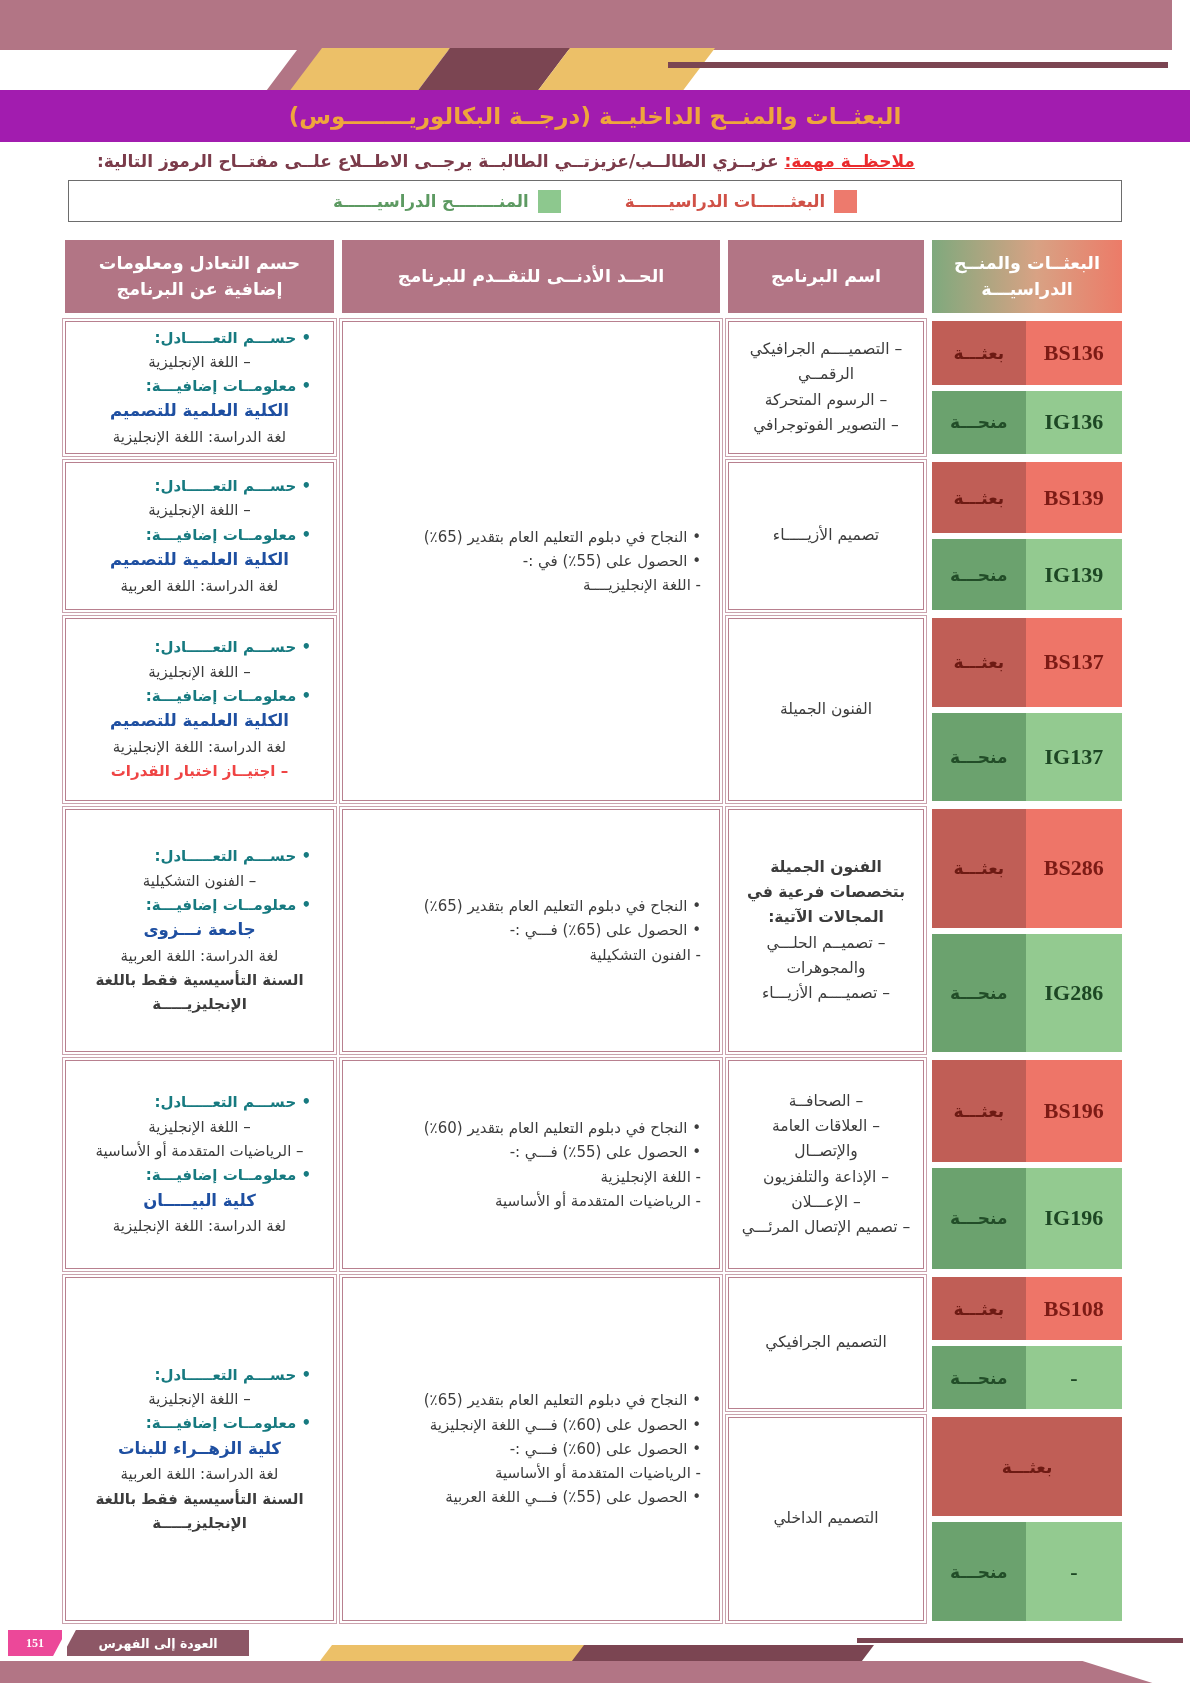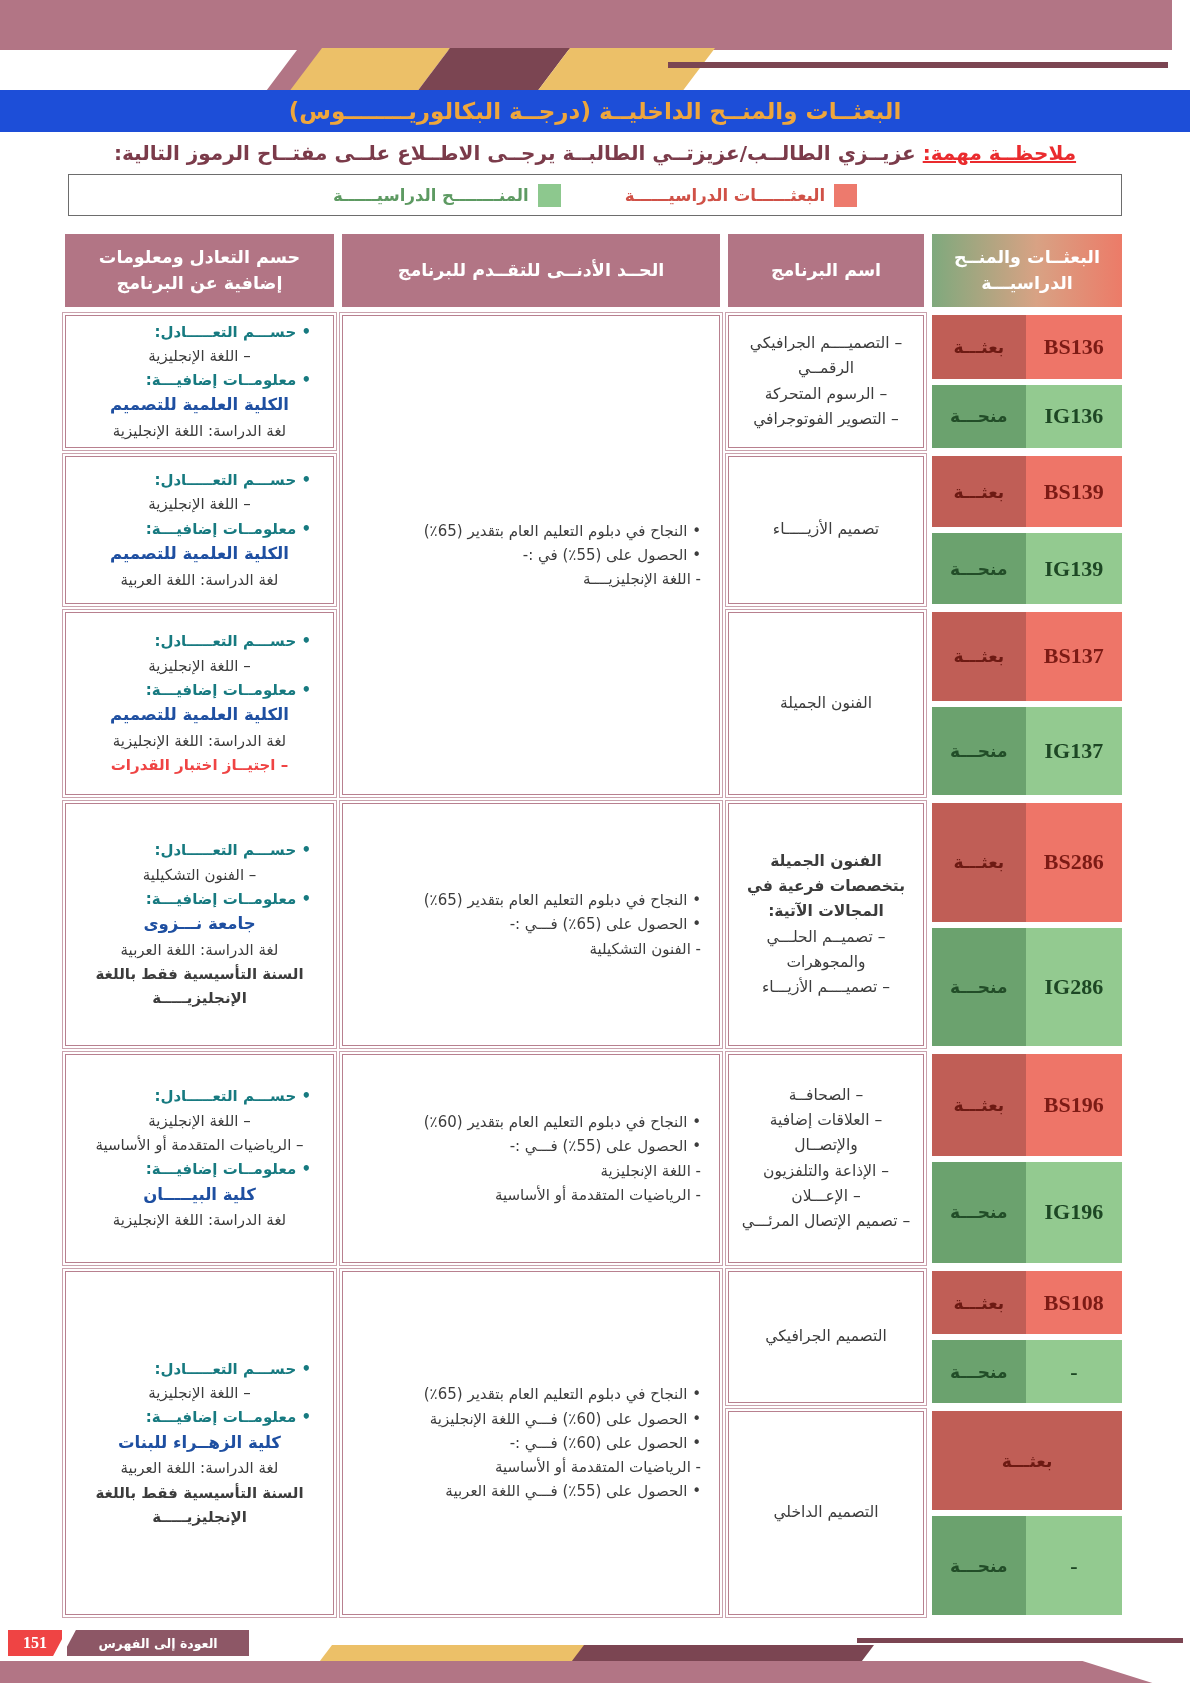--- a/index.html
+++ b/index.html
@@ -14,23 +14,23 @@
   .p-y{background:#ecc068;}
   .p-d{background:#7b4552;}
   .hline-top{position:absolute;left:668px;top:62px;width:500px;height:6px;background:#7b4552;}
   
   .bline{position:absolute;left:857px;top:1638px;width:326px;height:5px;background:#7b4552;}
   .bband{position:absolute;left:0;top:1661px;width:1164px;height:22px;background:#b27585;
          clip-path:polygon(0 0,93% 0,99% 100%,0 100%);}
   .bpara{position:absolute;top:1645px;height:38px;transform:skewX(-37deg);transform-origin:top;}
   
   .content{position:relative;z-index:1;}
-  .titlebar{margin-top:90px;height:42px;background:#1d4ed8;display:flex;align-items:center;justify-content:center;}
+  .titlebar{margin-top:90px;height:52px;background:#a21caf;display:flex;align-items:center;justify-content:center;}
   .titlebar .t{color:#efa63c;font-weight:bold;font-size:23px;}
-  .note{direction:rtl;margin:9px 40px 0;text-align:center;font-size:20px;font-weight:bold;color:#7b3b4a;}
+  .note{direction:rtl;margin:9px 97px 0;text-align:left;font-size:17px;font-weight:bold;color:#7b3b4a;}
   .note .lbl{color:#ea2b2e;text-decoration:underline;}
   .legend{margin:9px 68px 0;height:40px;border:1px solid #6d6d6d;background:#fff;
           display:flex;direction:rtl;align-items:center;justify-content:center;font-weight:bold;font-size:16.5px;}
   .sw{width:23px;height:23px;margin-left:9px;}
   .sw-red{background:#ed7a6d;}
   .sw-green{background:#8dc88e;}
   .lg-red{color:#d05147;margin-left:64px;}
   .lg-green{color:#5d9a62;}
   
   .tbl{display:grid;direction:rtl;width:1054px;margin:18px auto 0;
@@ -56,22 +56,22 @@
   .pcell{flex:1;display:flex;direction:rtl;}
   .pcode{flex:1.03;display:flex;align-items:center;justify-content:center;
          font-family:"Liberation Serif",serif;font-weight:bold;font-size:22px;}
   .plabel{flex:1;display:flex;align-items:center;justify-content:center;font-weight:bold;font-size:17px;}
   .pr .pcode{background:#ee7568;color:#7c1b15;}
   .pr .plabel{background:#c05e56;color:#6d1a13;}
   .pg .pcode{background:#93ca90;color:#1d4724;}
   .pg .plabel{background:#6ba26e;color:#224d28;}
   
   .footbar{position:absolute;left:8px;top:1630px;height:26px;display:flex;z-index:2;}
-  .pageno{width:54px;background:#ef4444;color:#fff;font-family:"Liberation Serif",serif;
-          font-weight:bold;font-size:16px;display:flex;align-items:center;justify-content:center;}
+  .pageno{width:54px;background:#ec4899;color:#fff;font-family:"Liberation Serif",serif;
+          font-weight:bold;font-size:12px;display:flex;align-items:center;justify-content:center;}
   .slash{width:9px;background:#ffffff;transform:skewX(-28deg);margin:0 -2px;z-index:1;}
   .backlink{width:182px;background:#8d5766;color:#fff;font-size:12.5px;font-weight:bold;
             display:flex;align-items:center;justify-content:center;direction:rtl;cursor:pointer;}
 </style>
 </head>
 <body>
 
 <div class="page">
 
   <div class="decor">
@@ -193,21 +193,21 @@
       <div class="cell namecell" style="grid-row:4;grid-column:2;">
           <div class="ln">الفنون الجميلة</div>
         </div>
       <div class="cell namecell" style="grid-row:5;grid-column:2;">
           <div class="ln bold">الفنون الجميلة بتخصصات فرعية في المجالات الآتية:</div>
           <div class="ln">– تصميــم الحلـــي والمجوهرات</div>
           <div class="ln">– تصميــــم الأزيـــاء</div>
         </div>
       <div class="cell namecell" style="grid-row:6;grid-column:2;">
           <div class="ln">– الصحافــة</div>
-          <div class="ln">– العلاقات إضافية والإتصــال</div>
+          <div class="ln">– العلاقات العامة والإتصــال</div>
           <div class="ln">– الإذاعة والتلفزيون</div>
           <div class="ln">– الإعـــلان</div>
           <div class="ln">– تصميم الإتصال المرئـــي</div>
         </div>
       <div class="cell namecell" style="grid-row:7;grid-column:2;justify-content:center;">
           <div class="ln">التصميم الجرافيكي</div>
         </div>
       <div class="cell namecell" style="grid-row:8;grid-column:2;">
           <div class="ln">التصميم الداخلي</div>
         </div>

